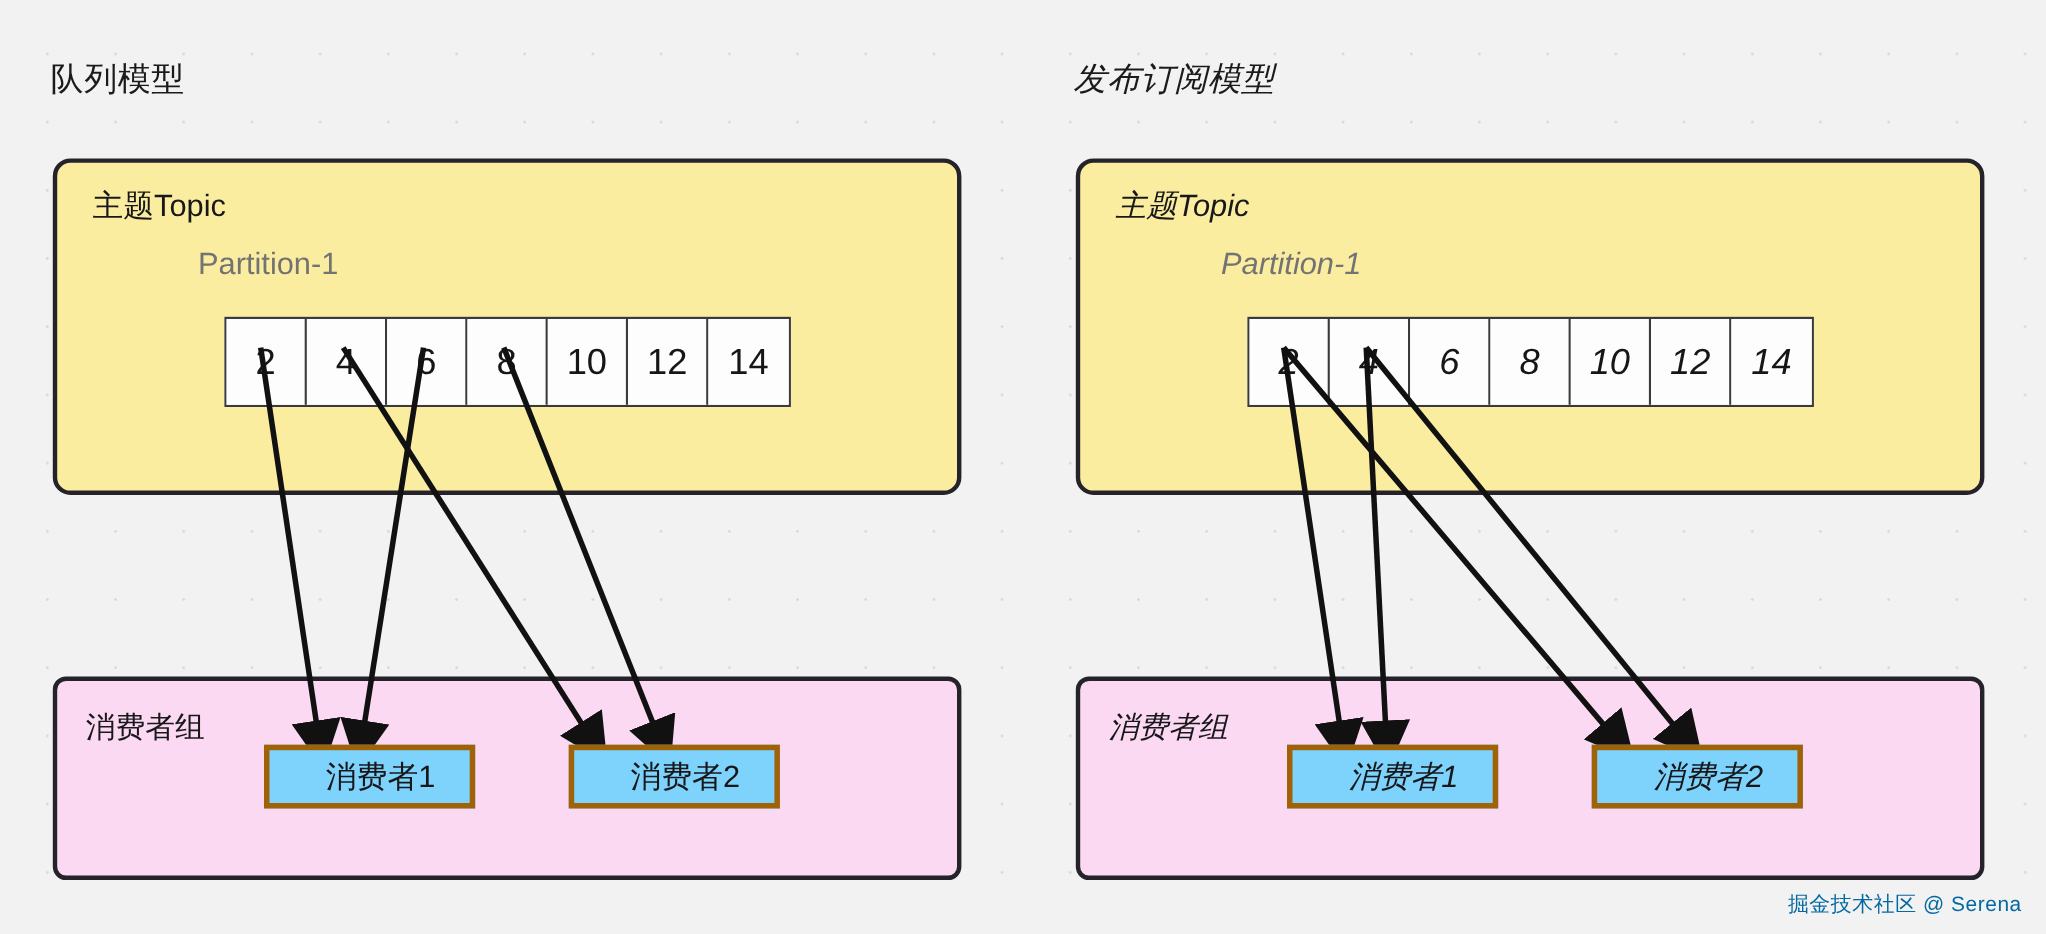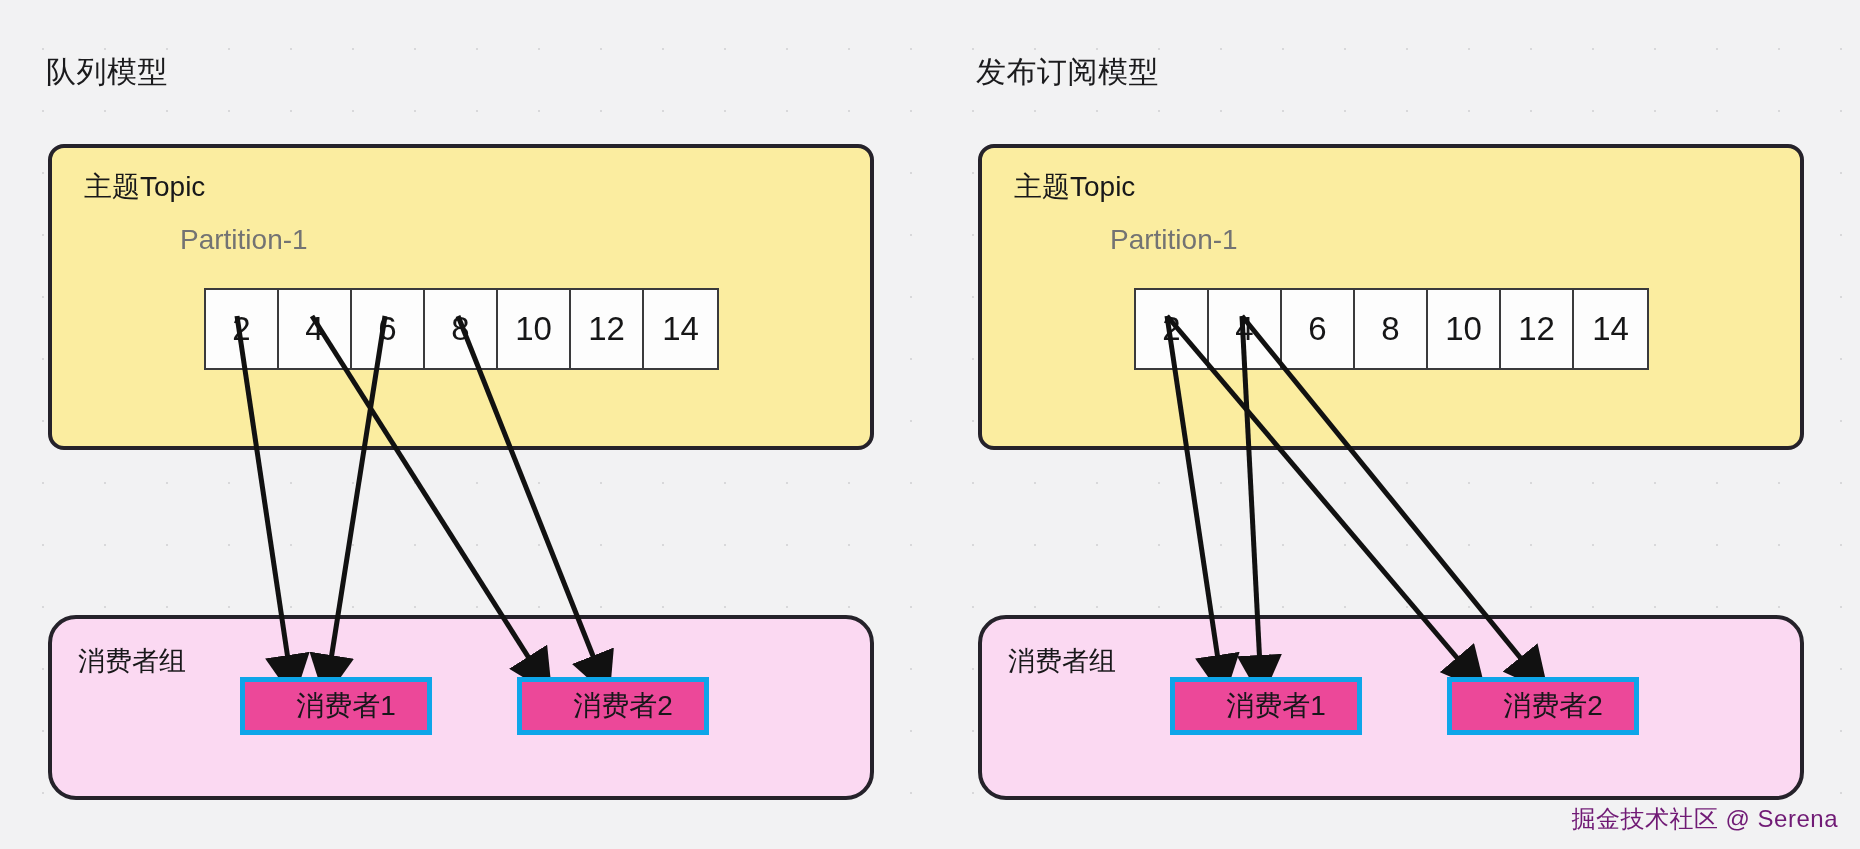--- a/index.html
+++ b/index.html
@@ -12,21 +12,21 @@
   }
   
   #canvas{
     position:absolute;inset:0;
     background-image:radial-gradient(circle, #d8d8da 1.2px, transparent 1.3px);
     background-size:62px 62px;
     background-position:12px 18px;
   }
   .panel{position:absolute;top:0;height:634px;}
   #panel-left{left:0;width:930px;}
-  #panel-right{left:930px;width:930px;}
+  #panel-right{left:930px;width:930px;font-style:italic;}
 
   .panel-title{
     position:absolute;
     left:46px;top:52px;
     font-size:30px;
     color:#1b1b1d;
     letter-spacing:.5px;
     white-space:nowrap;
   }
 
@@ -38,21 +38,21 @@
     border:4px solid #25222a;
     border-radius:16px;
     box-sizing:border-box;
   }
   .group-box{
     position:absolute;
     left:48px;top:615px;
     width:826px;height:185px;
     background:#fbd9f2;
     border:4px solid #25222a;
-    border-radius:28px;
+    border-radius:12px;
     box-sizing:border-box;
   }
   .topic-label{
     position:absolute;left:32px;top:20px;
     font-size:28px;color:#18181a;white-space:nowrap;
   }
   .partition-label{
     position:absolute;left:128px;top:76px;
     font-size:28px;color:#737373;white-space:nowrap;
   }
@@ -76,40 +76,40 @@
     border-right:2px solid #3a3a3c;
     background:#fdfdfd;
     box-sizing:border-box;
   }
   .cell:last-child{border-right:none;}
 
   .consumer{
     position:absolute;
     top:677px;
     width:192px;height:58px;
-    background:#ec4899;
-    border:5px solid #0ea5e9;
+    background:#7dd3fc;
+    border:5px solid #a16207;
     box-sizing:border-box;
     display:flex;align-items:center;justify-content:center;
     font-size:28px;color:#17171a;
     white-space:nowrap;
     padding-left:20px;
   }
   #l-consumer-1{left:240px;}
   #l-consumer-2{left:517px;}
   #r-consumer-1{left:240px;}
   #r-consumer-2{left:517px;}
 
   .arrows{position:absolute;inset:0;pointer-events:none;}
 
   .watermark{
     position:absolute;
     right:22px;bottom:14px;
-    font-size:24px;
-    color:#701a75;
+    font-size:19px;
+    color:#0369a1;
     white-space:nowrap;
     letter-spacing:.5px;
   }
 </style>
 </head>
 <body>
 
 <div id="canvas"></div>
 
 <div class="panel" id="panel-left">

